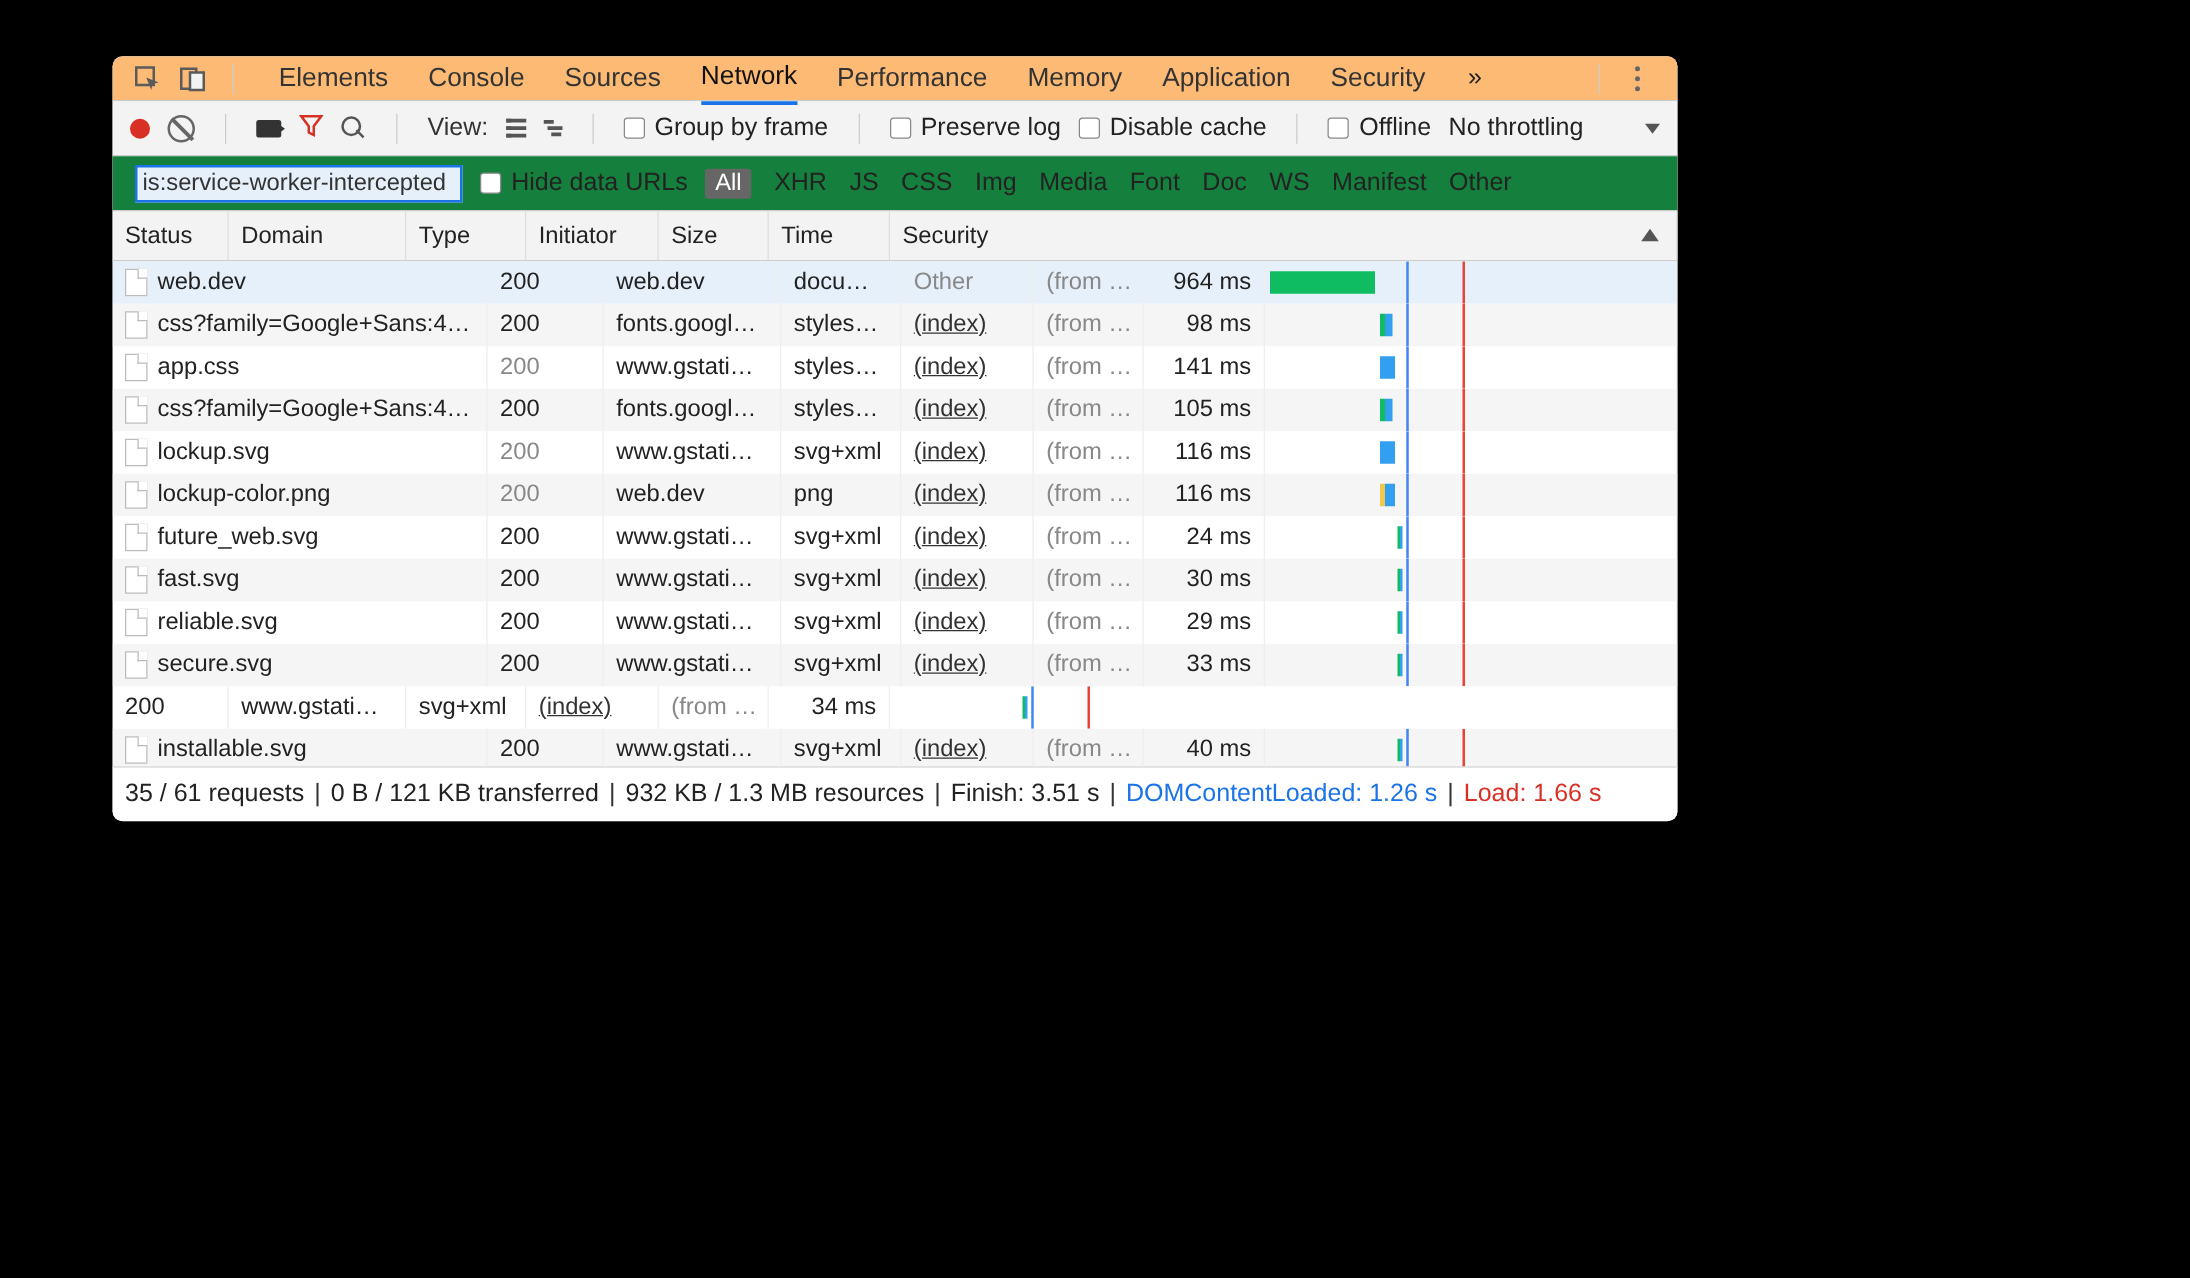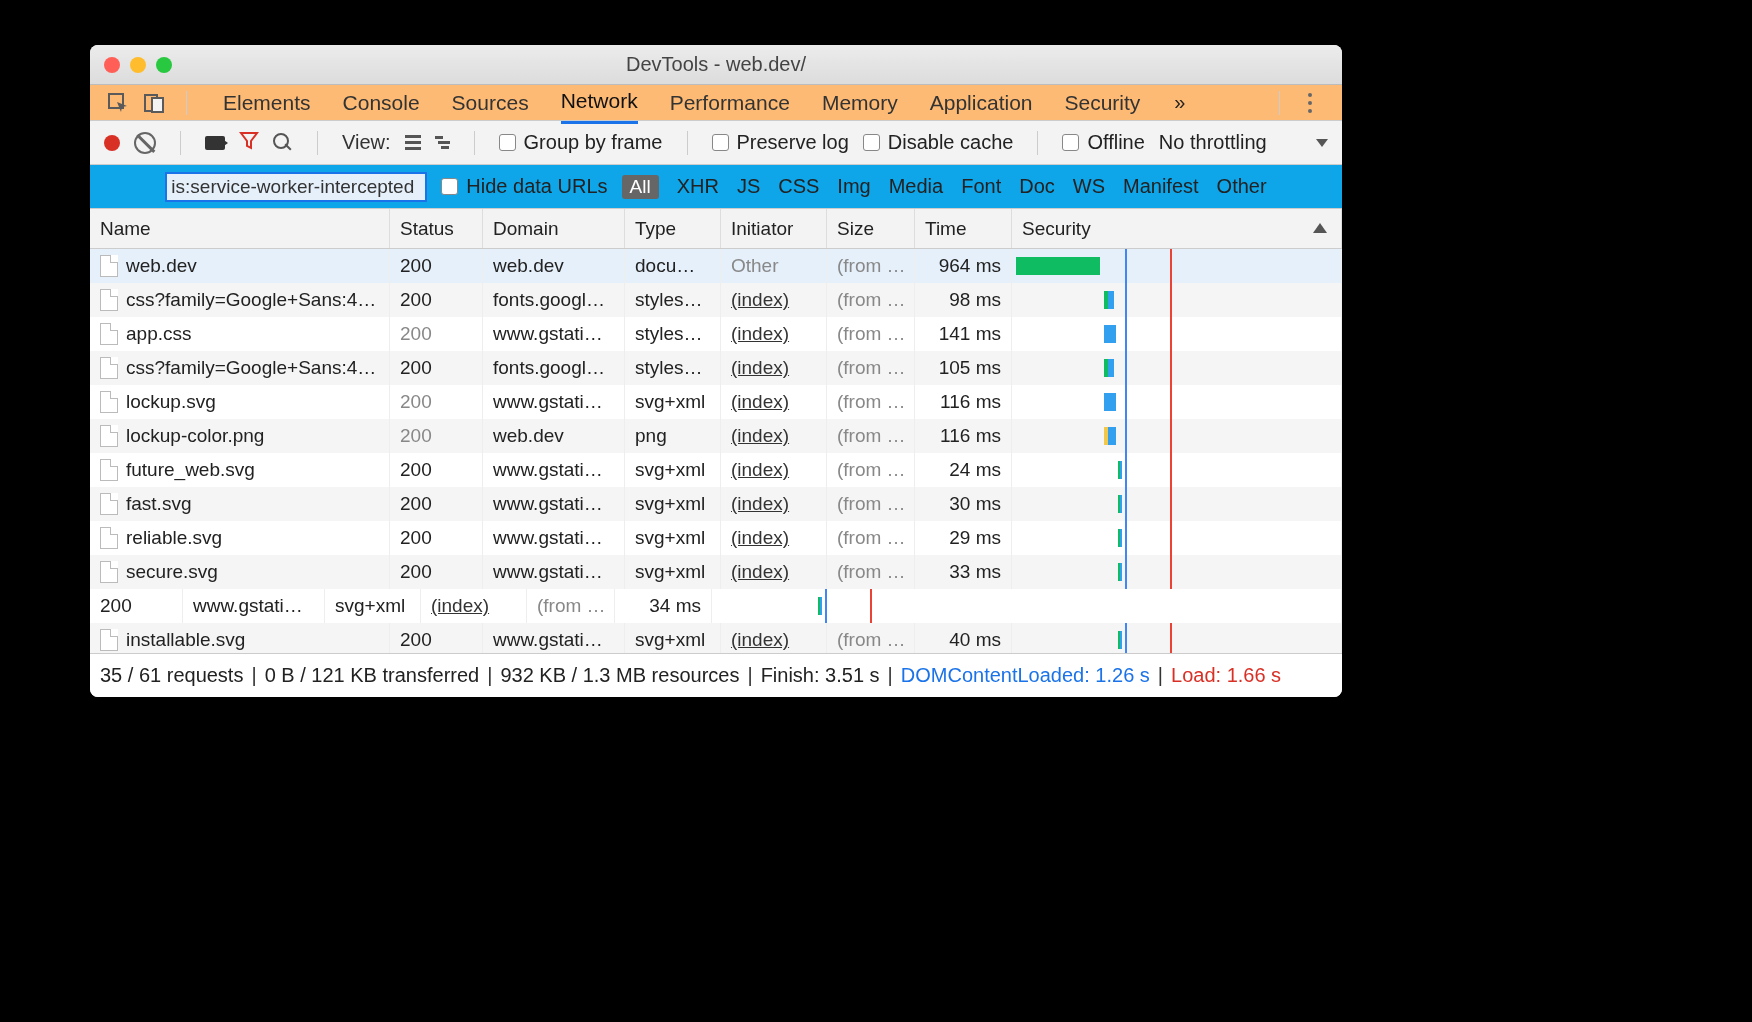--- a/index.html
+++ b/index.html
@@ -81,28 +81,27 @@
 .stepicon span{height:3px;background:#555;}
 .stepicon span:nth-child(1){width:8px;}
 .stepicon span:nth-child(2){width:12px;margin-left:3px;}
 .stepicon span:nth-child(3){width:8px;margin-left:6px;}
 .chk{display:flex;align-items:center;gap:8px;}
 .chkbox{width:17px;height:17px;border:1.5px solid #888;border-radius:3px;background:#fff;}
 .tri{width:0;height:0;border-left:6px solid transparent;border-right:6px solid transparent;border-top:8px solid #555;}
 
 .filterbar{
   height:44px;
-  background:#0ea5e9;
+  background:#15803d;
   border-bottom:1px solid #ccc;
   display:flex;
   align-items:center;
-  padding:0 4px;
+  padding:0 18px;
   gap:14px;
   font-size:20px;
-  justify-content:center;
 }
 .filterin{
   width:262px;height:30px;border:2px solid #1a73e8;background:#e6f0fb;
   color:#333;font-size:19px;padding:0 4px;font-family:inherit;
 }
 .filterin::selection{background:#cfe2ff;}
 .ftype{color:#222;}
 .ftype.all{background:#666;color:#fff;padding:1px 8px;border-radius:3px;font-size:19px;}
 
 .headers{
@@ -156,28 +155,20 @@
 .statusbar .seg{white-space:nowrap;}
 .statusbar .pipe{margin:0 8px;color:#333;}
 .statusbar .blue{color:#1a73e8;}
 .statusbar .red{color:#d93025;text-align:center;}
 </style>
 </head>
 <body>
 
 <div class="window">
 
-  <div class="titlebar">
-    <div class="traffic">
-      <div class="dot red"></div>
-      <div class="dot yel"></div>
-      <div class="dot grn"></div>
-    </div>
-    <div class="title">DevTools - web.dev/</div>
-  </div>
 
   <div class="tabstrip">
     <div class="iconbtn">
       <svg width="22" height="22" viewBox="0 0 22 22">
           <rect x="2" y="2" width="14" height="14" fill="none" stroke="#5a5a5a" stroke-width="2"></rect>
           <path d="M10 10 L20 14 L15 15 L14 20 Z" fill="#5a5a5a"></path>
         </svg>
     </div>
     <div class="iconbtn">
       <svg width="22" height="22" viewBox="0 0 22 22">
@@ -268,21 +259,20 @@
         <span class="ftype">Media</span>
         <span class="ftype">Font</span>
         <span class="ftype">Doc</span>
         <span class="ftype">WS</span>
         <span class="ftype">Manifest</span>
         <span class="ftype">Other</span>
       </div>
   </div>
 
   <div class="headers">
-    <div class="hcell name">Name</div>
     <div class="hcell status">Status</div>
     <div class="hcell domain">Domain</div>
     <div class="hcell type">Type</div>
     <div class="hcell initiator">Initiator</div>
     <div class="hcell size">Size</div>
     <div class="hcell time">Time</div>
     <div class="hcell waterfall">
         <span>Security</span>
         <div class="sorttri"></div>
       </div>

